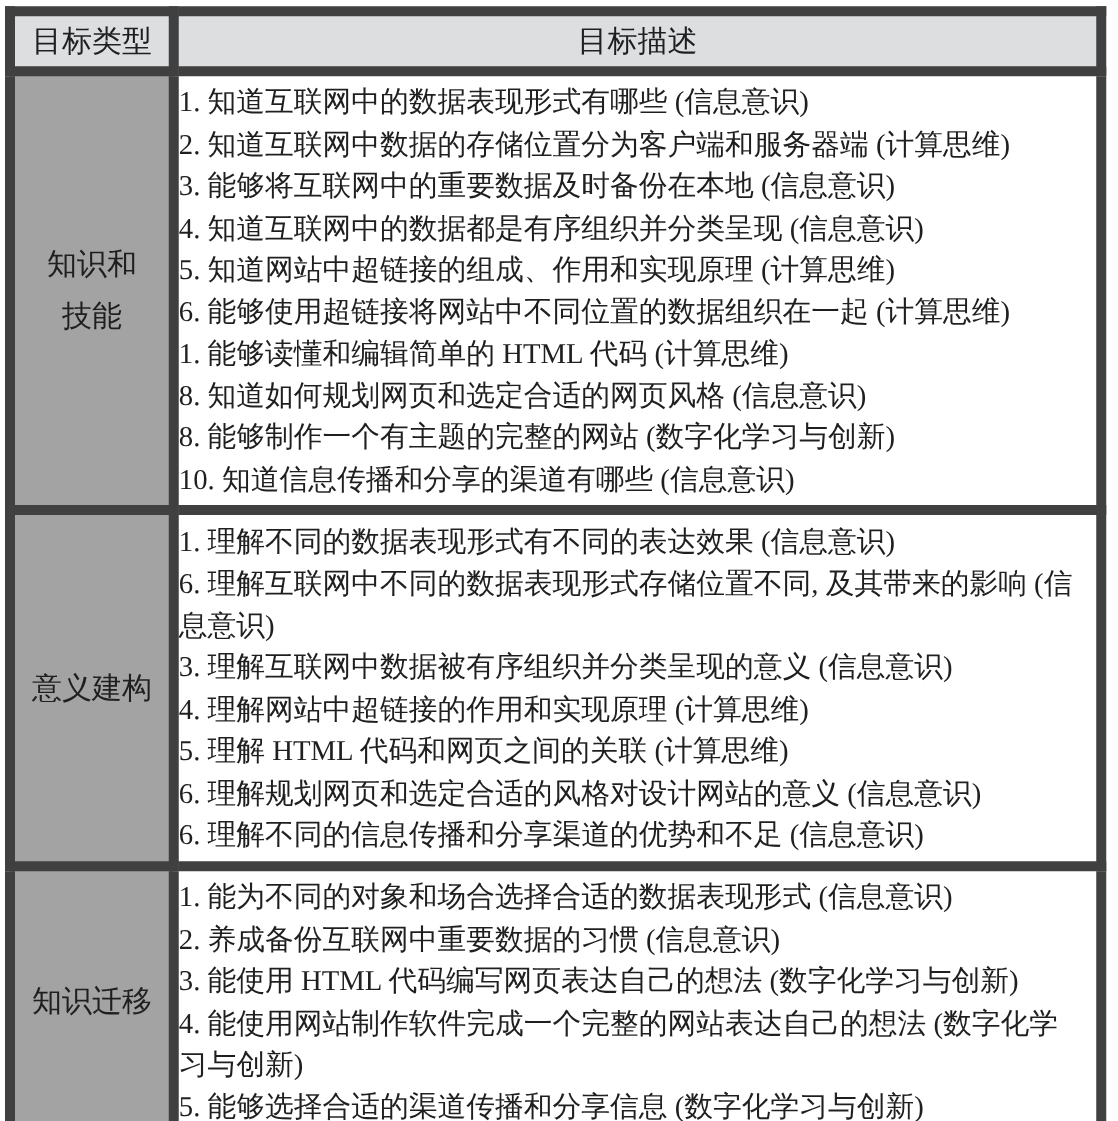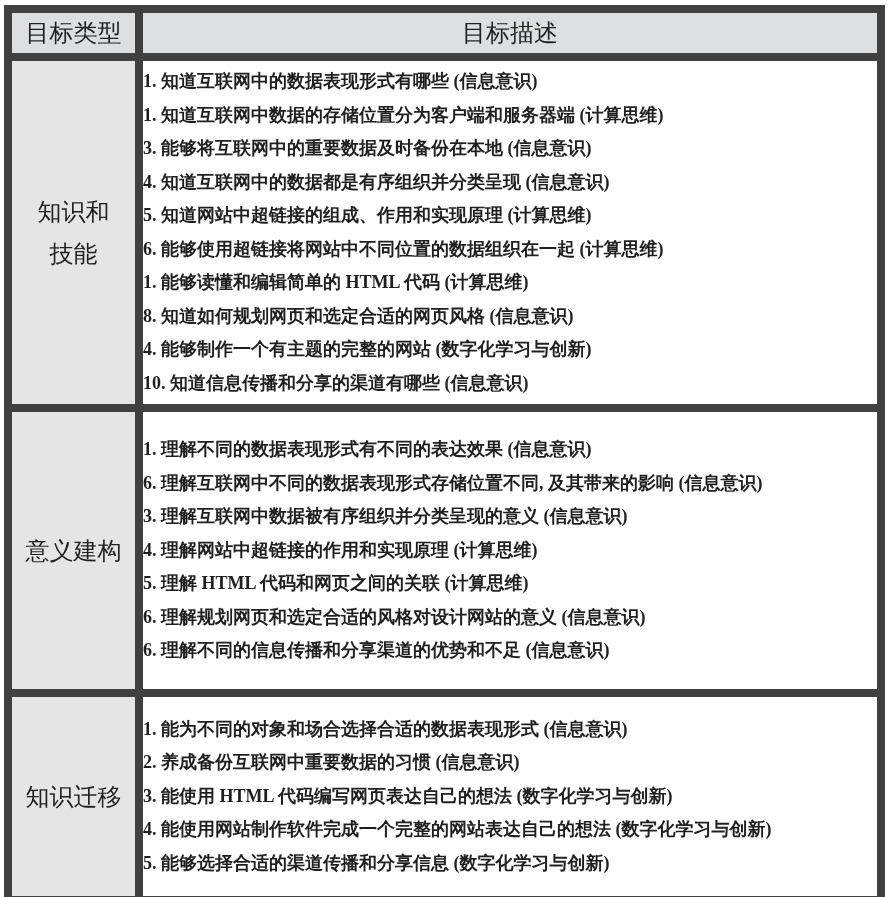--- a/index.html
+++ b/index.html
@@ -40,29 +40,28 @@
   th.col-type, td.type-cell { width: 131px; }
   tbody tr:nth-child(1) { height: 341px; }
   tbody tr:nth-child(2) { height: 285px; }
   tbody tr:nth-child(3) { height: 207px; }
   td.type-cell {
     text-align: center;
     vertical-align: middle;
     font-size: 24px;
     line-height: 42px;
     padding: 0;
-    background: #e5e5e5;
+    background: #a3a3a3;
   }
   td.desc-cell {
     vertical-align: middle;
-    font-size: 18px;
+    font-size: 23px;
     line-height: 33.5px;
     padding: 4px 14px 4px 0;
     background: #ffffff;
-    font-weight: bold;
   }
   .objective-item {
     text-align: left;
     word-break: break-all;
   }
 </style>
 </head>
 <body>
 
 <div class="page">
@@ -74,28 +73,28 @@
       </tr>
     </thead>
     <tbody id="table-body">
         <tr>
           <td class="type-cell">
             <div>知识和</div>
             <div>技能</div>
           </td>
           <td class="desc-cell">
             <div class="objective-item">1. 知道互联网中的数据表现形式有哪些 (信息意识)</div>
-            <div class="objective-item">1. 知道互联网中数据的存储位置分为客户端和服务器端 (计算思维)</div>
+            <div class="objective-item">2. 知道互联网中数据的存储位置分为客户端和服务器端 (计算思维)</div>
             <div class="objective-item">3. 能够将互联网中的重要数据及时备份在本地 (信息意识)</div>
             <div class="objective-item">4. 知道互联网中的数据都是有序组织并分类呈现 (信息意识)</div>
             <div class="objective-item">5. 知道网站中超链接的组成、作用和实现原理 (计算思维)</div>
             <div class="objective-item">6. 能够使用超链接将网站中不同位置的数据组织在一起 (计算思维)</div>
             <div class="objective-item">1. 能够读懂和编辑简单的 HTML 代码 (计算思维)</div>
             <div class="objective-item">8. 知道如何规划网页和选定合适的网页风格 (信息意识)</div>
-            <div class="objective-item">4. 能够制作一个有主题的完整的网站 (数字化学习与创新)</div>
+            <div class="objective-item">8. 能够制作一个有主题的完整的网站 (数字化学习与创新)</div>
             <div class="objective-item">10. 知道信息传播和分享的渠道有哪些 (信息意识)</div>
           </td>
         </tr>
         <tr>
           <td class="type-cell">
             <div>意义建构</div>
           </td>
           <td class="desc-cell">
             <div class="objective-item">1. 理解不同的数据表现形式有不同的表达效果 (信息意识)</div>
             <div class="objective-item">6. 理解互联网中不同的数据表现形式存储位置不同, 及其带来的影响 (信息意识)</div>

